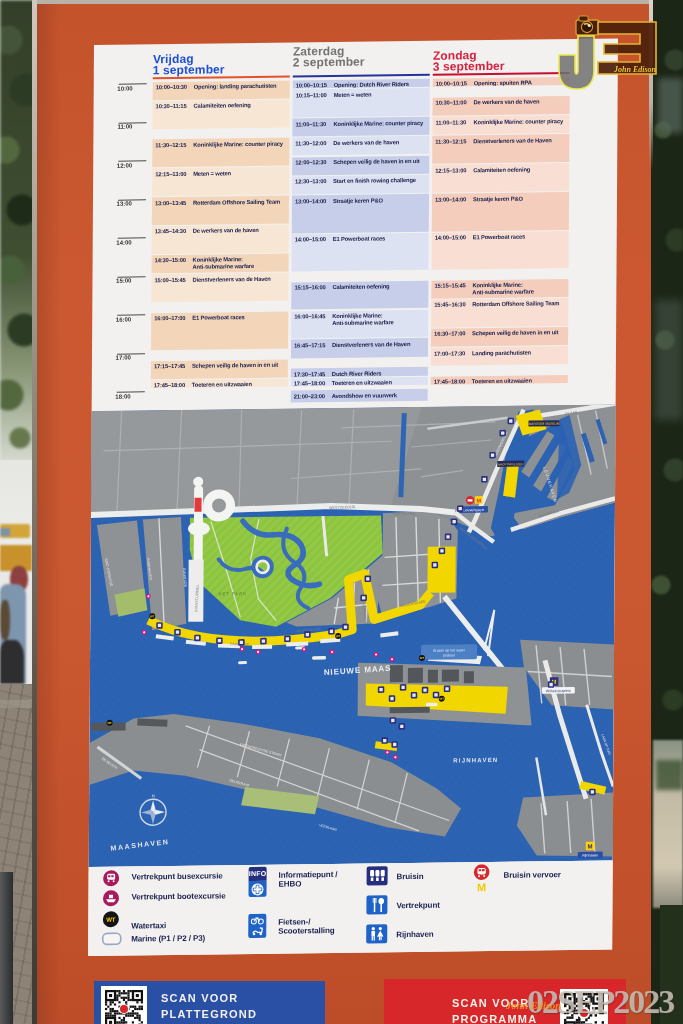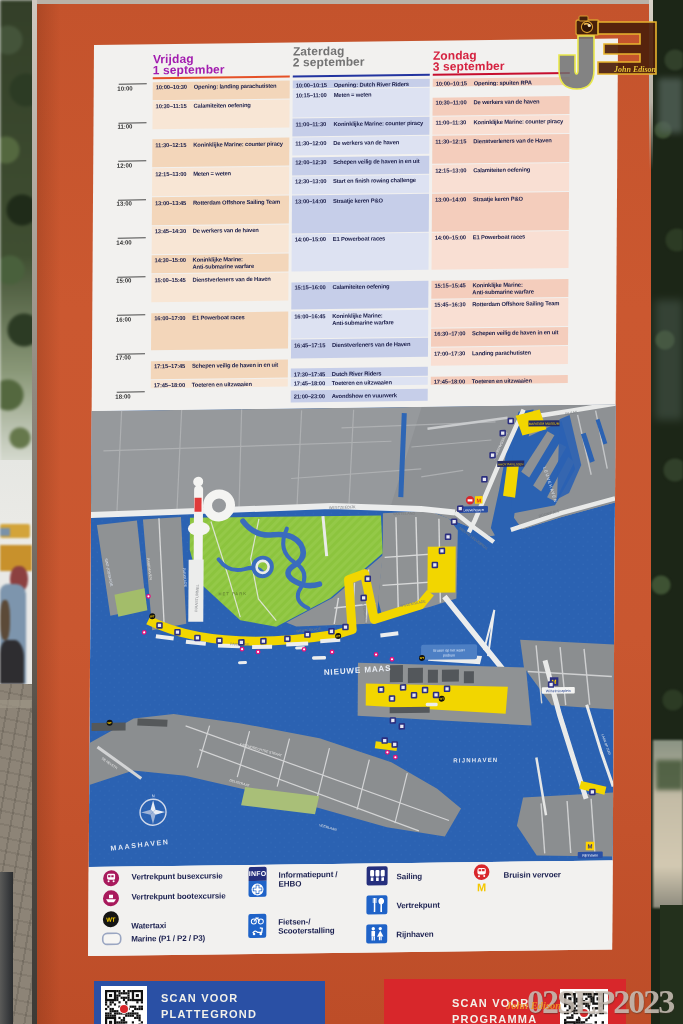--- a/index.html
+++ b/index.html
@@ -76,21 +76,21 @@
 <div style="position:absolute;left:655px;top:300px;width:28px;height:120px;background:#46564a;opacity:0.6;filter:blur(4px)"></div>
 <div style="position:absolute;left:656px;top:760px;width:27px;height:30px;background:#3e5233;opacity:0.8;filter:blur(2px)"></div>
 <div style="position:absolute;left:660px;top:905px;width:23px;height:119px;background:#23301c"></div>
 <div style="position:absolute;left:36px;top:0;width:50px;height:10px;background:radial-gradient(ellipse at 20% 0%, #2c3b24 0 60%, transparent 62%)"></div>
 <div style="position:absolute;left:560px;top:0;width:90px;height:8px;background:radial-gradient(ellipse at 80% 0%, #23301c 0 55%, transparent 57%)"></div>
 
 <div id="btop"></div>
 <div id="board"></div>
 <div id="bedge"></div>
 <div id="panel">
-  <div class="hdr" style="left:59px;top:10px;color:#a21caf">Vrijdag<br>1 september</div>
+  <div class="hdr" style="left:59px;top:10px;color:#1d4ed8">Vrijdag<br>1 september</div>
   <div class="rule" style="left:59px;top:33px;background:#e55127"></div>
   <div class="hdr" style="left:199px;top:4px;color:#737373">Zaterdag<br>2 september</div>
   <div class="rule" style="left:199px;top:33px;background:#2334a0"></div>
   <div class="hdr" style="left:339px;top:10px;color:#d52240">Zondag<br>3 september</div>
   <div class="rule" style="left:339px;top:33px;background:#c60e2e"></div>
 <div class="tick" style="top:39.0px"></div>
 <div class="tlab" style="top:40.5px">10:00</div>
 <div class="tick" style="top:77.5px"></div>
 <div class="tlab" style="top:79.0px">11:00</div>
 <div class="tick" style="top:116.0px"></div>
@@ -646,21 +646,21 @@
 
  <div class="lic" style="left:278px;top:3px;width:21px;height:19px;background:#252f7d;border-radius:2px"></div>
  <svg style="position:absolute;left:280.5px;top:6px" width="16" height="14">
         <rect x="0.5" y="0.5" width="4" height="6.5" rx="1.2" fill="#fff"></rect>
         <rect x="5.8" y="0.5" width="4" height="6.5" rx="1.2" fill="#fff"></rect>
         <rect x="11.1" y="0.5" width="4" height="6.5" rx="1.2" fill="#fff"></rect>
         <rect x="1.2" y="8" width="2.6" height="3.5" fill="#fff"></rect>
         <rect x="6.5" y="8" width="2.6" height="3.5" fill="#fff"></rect>
         <rect x="11.8" y="8" width="2.6" height="3.5" fill="#fff"></rect>
       </svg>
- <div class="ltx" style="left:308px;top:9px">Sailing</div>
+ <div class="ltx" style="left:308px;top:9px">Bruisin</div>
  <div class="lic" style="left:278px;top:32px;width:21px;height:19px;background:#1f63c8;border-radius:2px"></div>
  <svg style="position:absolute;left:284px;top:34px" width="12" height="15">
         <rect x="1.4" y="0.5" width="1.5" height="14" fill="#fff"></rect>
         <rect x="0.2" y="0.5" width="0.9" height="5" fill="#fff"></rect>
         <rect x="3.1" y="0.5" width="0.9" height="5" fill="#fff"></rect>
         <rect x="8" y="0.5" width="1.6" height="14" fill="#fff"></rect>
         <path d="M8,0.5 a2.8,3.4 0 1 0 1.6,0z" fill="#fff"></path>
       </svg>
  <div class="ltx" style="left:308px;top:38px">Vertrekpunt</div>
  <div class="lic" style="left:278px;top:61px;width:21px;height:19px;background:#1f63c8;border-radius:2px"></div>

